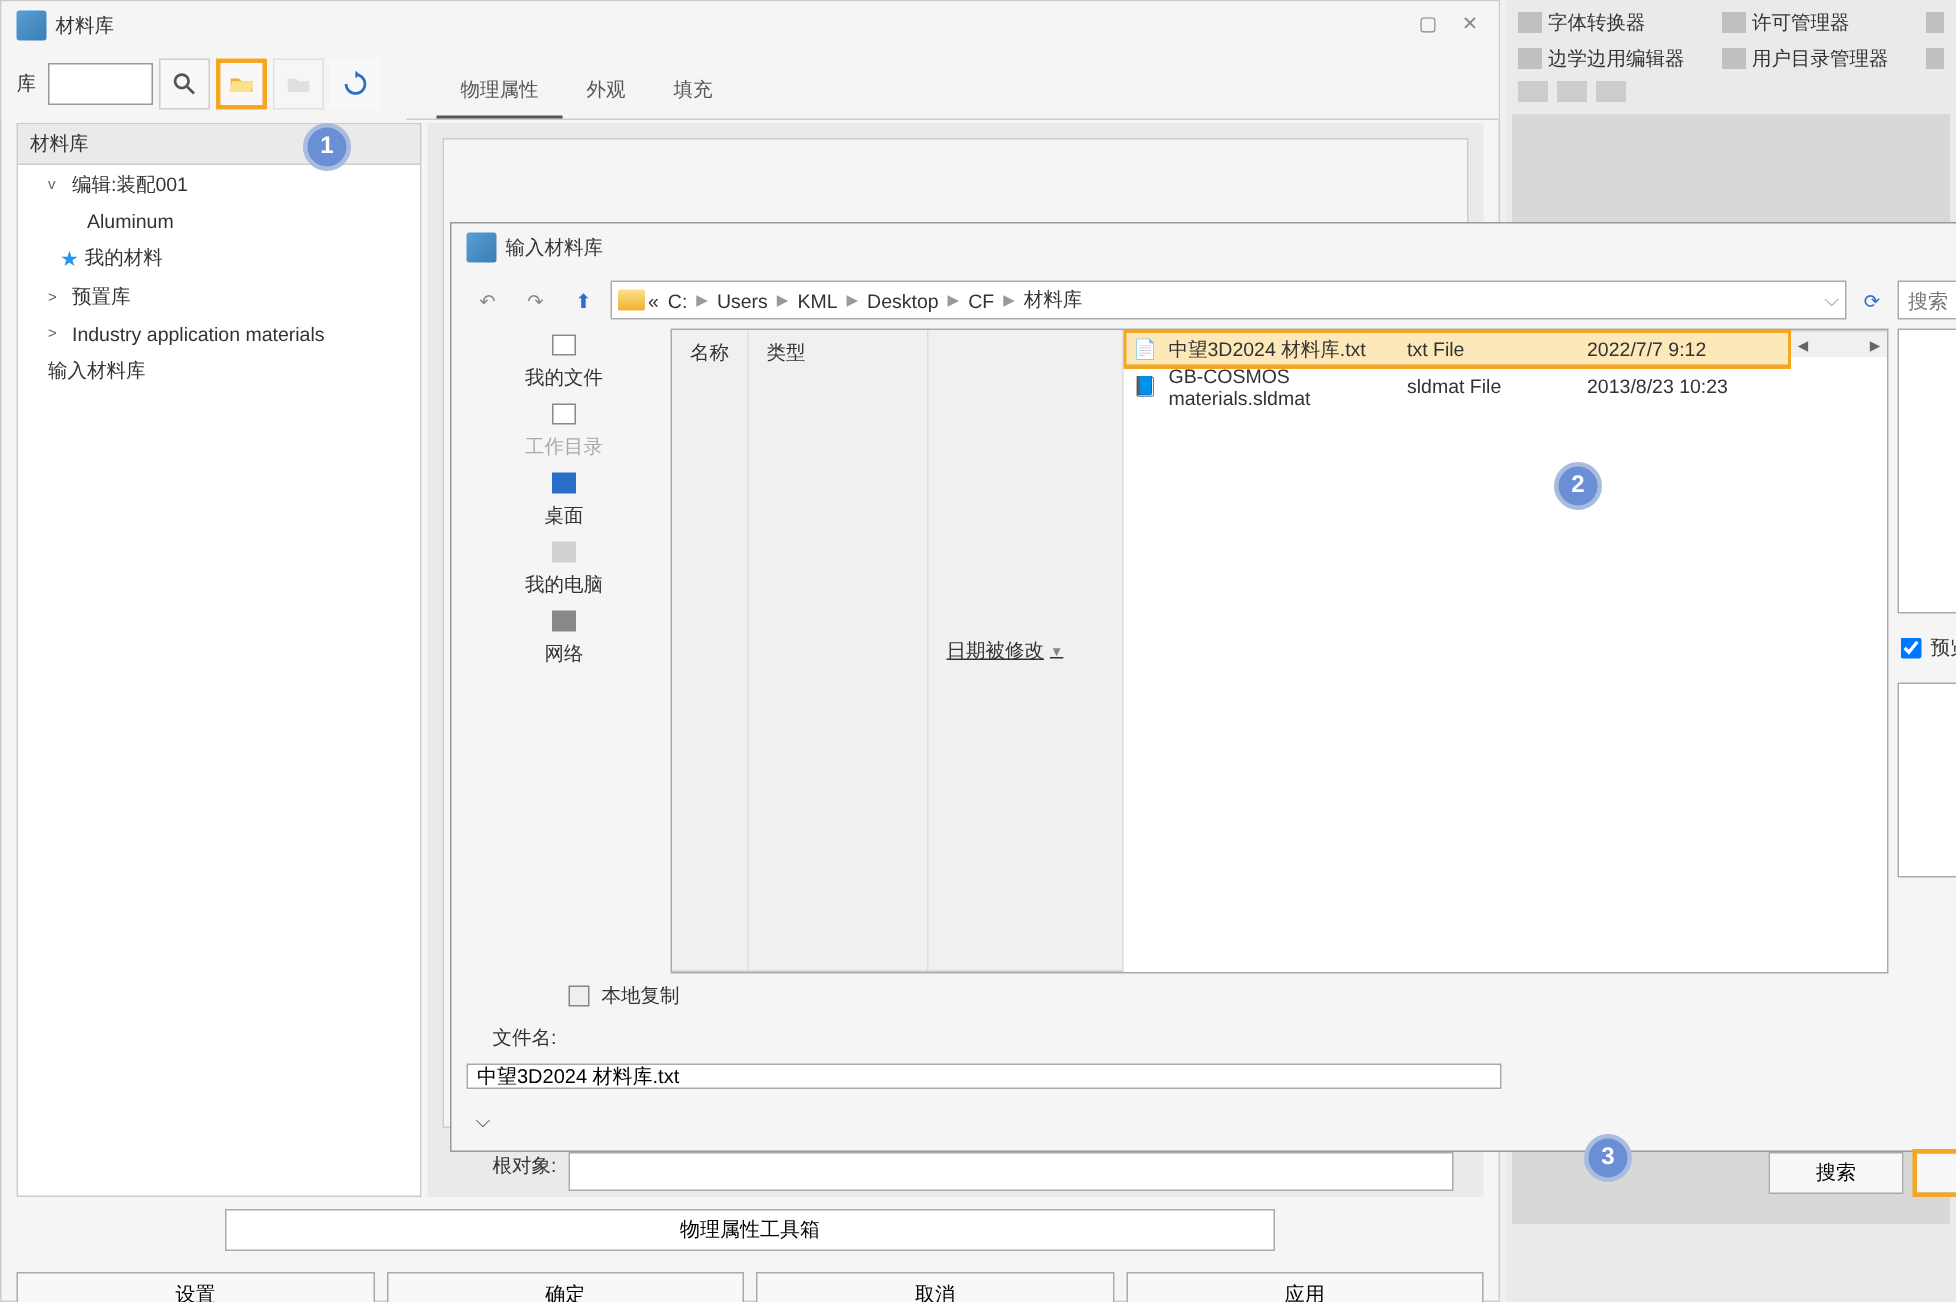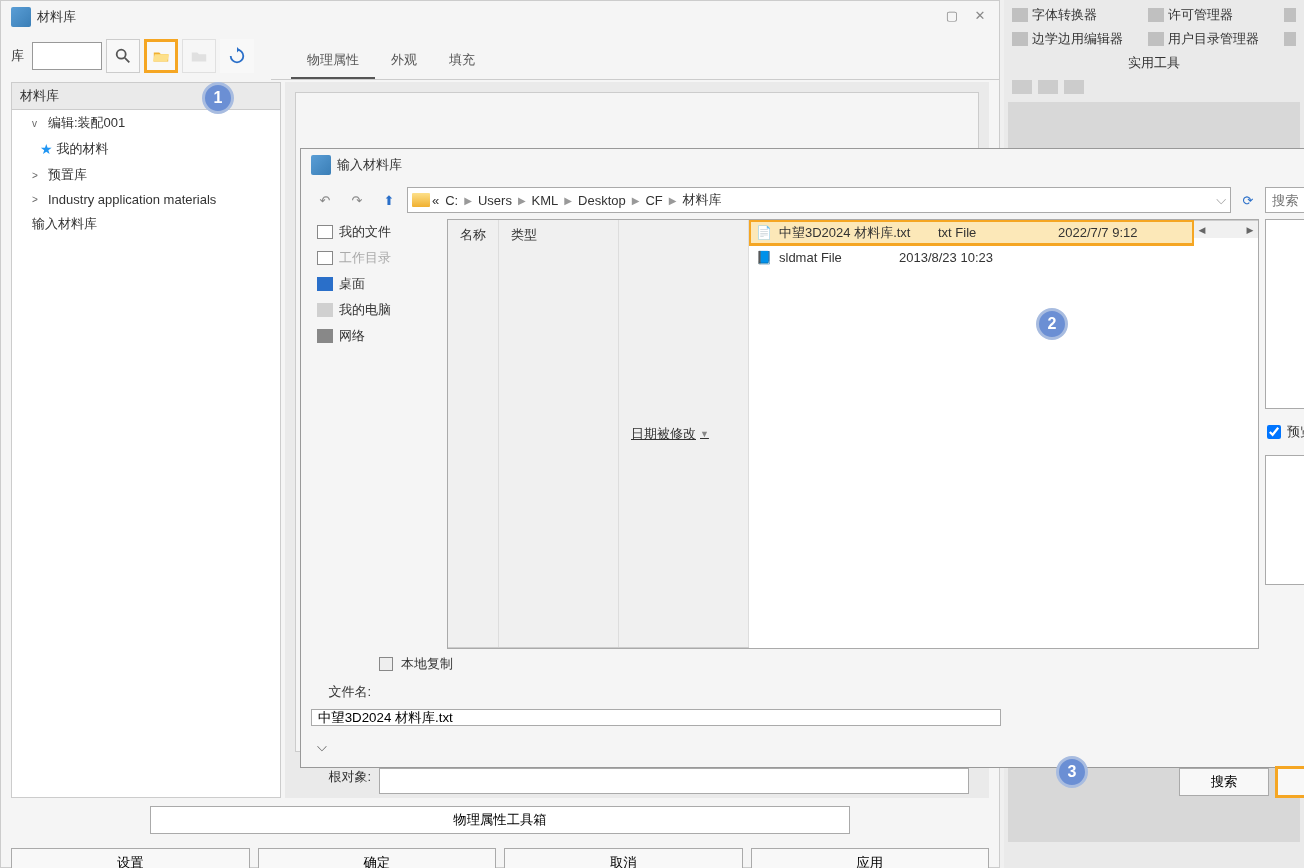--- a/index.html
+++ b/index.html
@@ -72,21 +72,21 @@
 .crumb-sep { color: #999; font-size: 10px; }
 .folder-icon { width: 18px; height: 14px; background: linear-gradient(#fde08a, #f0b030); display: inline-block; border-radius: 1px; }
 .refresh-btn { width: 26px; height: 26px; display: flex; align-items: center; justify-content: center; color: #2a6fc9; cursor: pointer; }
 .search-box { width: 140px; height: 26px; border: 1px solid #aaa; background: #fff; padding: 0 6px; color: #999; }
 .view-btn { width: 26px; height: 26px; border: 1px solid #aaa; display: flex; align-items: center; justify-content: center; cursor: pointer; }
 .view-btn.orange { border: 2px solid #f5a623; background: #fde8c0; }
 
 
 .browser-body { display: flex; height: 430px; padding: 0 10px; gap: 6px; }
 .places-panel { width: 130px; }
-.place-item { display: flex; align-items: center; gap: 6px; padding: 4px 6px; cursor: pointer; }
+.place-item { display: flex; align-items: center; gap: 6px; padding: 4px 6px; cursor: pointer; flex-direction: column; }
 .place-item.disabled { color: #aaa; }
 .place-icon { width: 16px; height: 14px; display: inline-block; }
 .pi-doc { background: #fff; border: 1px solid #888; }
 .pi-desk { background: #2a6fc9; }
 .pi-comp { background: #d0d0d0; }
 .pi-net { background: #888; }
 
 .file-list-wrap { flex: 1; border: 1px solid #aaa; background: #fff; display: flex; flex-direction: row; }
 .file-headers { display: flex; background: #f0f0f0; border-bottom: 1px solid #ccc; }
 .fh { padding: 6px 12px; border-right: 1px solid #ddd; font-weight: 500; }
@@ -144,21 +144,20 @@
         <span>边学边用编辑器</span>
       </div>
     <div class="tool-item">
         <span class="tool-icon"></span>
         <span>用户目录管理器</span>
       </div>
     <div class="tool-item">
         <span class="tool-icon"></span>
       </div>
   </div>
-  <div class="tool-label-row">实用工具</div>
   <div class="icon-row">
     <span class="small-icon"></span>
     <span class="small-icon"></span>
     <span class="small-icon"></span>
   </div>
   <div class="right-lower"></div>
 </div>
 
 <div class="material-window">
   <div class="mat-title">
@@ -204,20 +203,23 @@
     <div class="tab">填充</div>
   </div>
 
   <div class="content-row">
     <div class="tree-panel">
       <div class="tree-header">材料库</div>
       <div class="tree-item">
           <span class="expand">v</span>
           <span>编辑:装配001</span>
         </div>
+      <div class="tree-item lvl3">
+          <span>Aluminum</span>
+        </div>
       <div class="tree-item lvl2">
           <span class="star">★</span>
           <span>我的材料</span>
         </div>
       <div class="tree-item">
           <span class="expand">&gt;</span>
           <span>预置库</span>
         </div>
       <div class="tree-item">
           <span class="expand">&gt;</span>
@@ -315,20 +317,21 @@
       </div>
       <div class="file-rows">
         <div class="file-row sel">
           <span class="fr-icon">📄</span>
           <span class="fr-name">中望3D2024 材料库.txt</span>
           <span class="fr-type">txt File</span>
           <span class="fr-date">2022/7/7 9:12</span>
         </div>
         <div class="file-row">
           <span class="fr-icon">📘</span>
+          <span class="fr-name">GB-COSMOS materials.sldmat</span>
           <span class="fr-type">sldmat File</span>
           <span class="fr-date">2013/8/23 10:23</span>
         </div>
       </div>
       <div class="hscroll">
         <div class="hscroll-arrow">◀</div>
         <div class="hscroll-track">
             <div class="hscroll-thumb"></div>
           </div>
         <div class="hscroll-arrow">▶</div>

